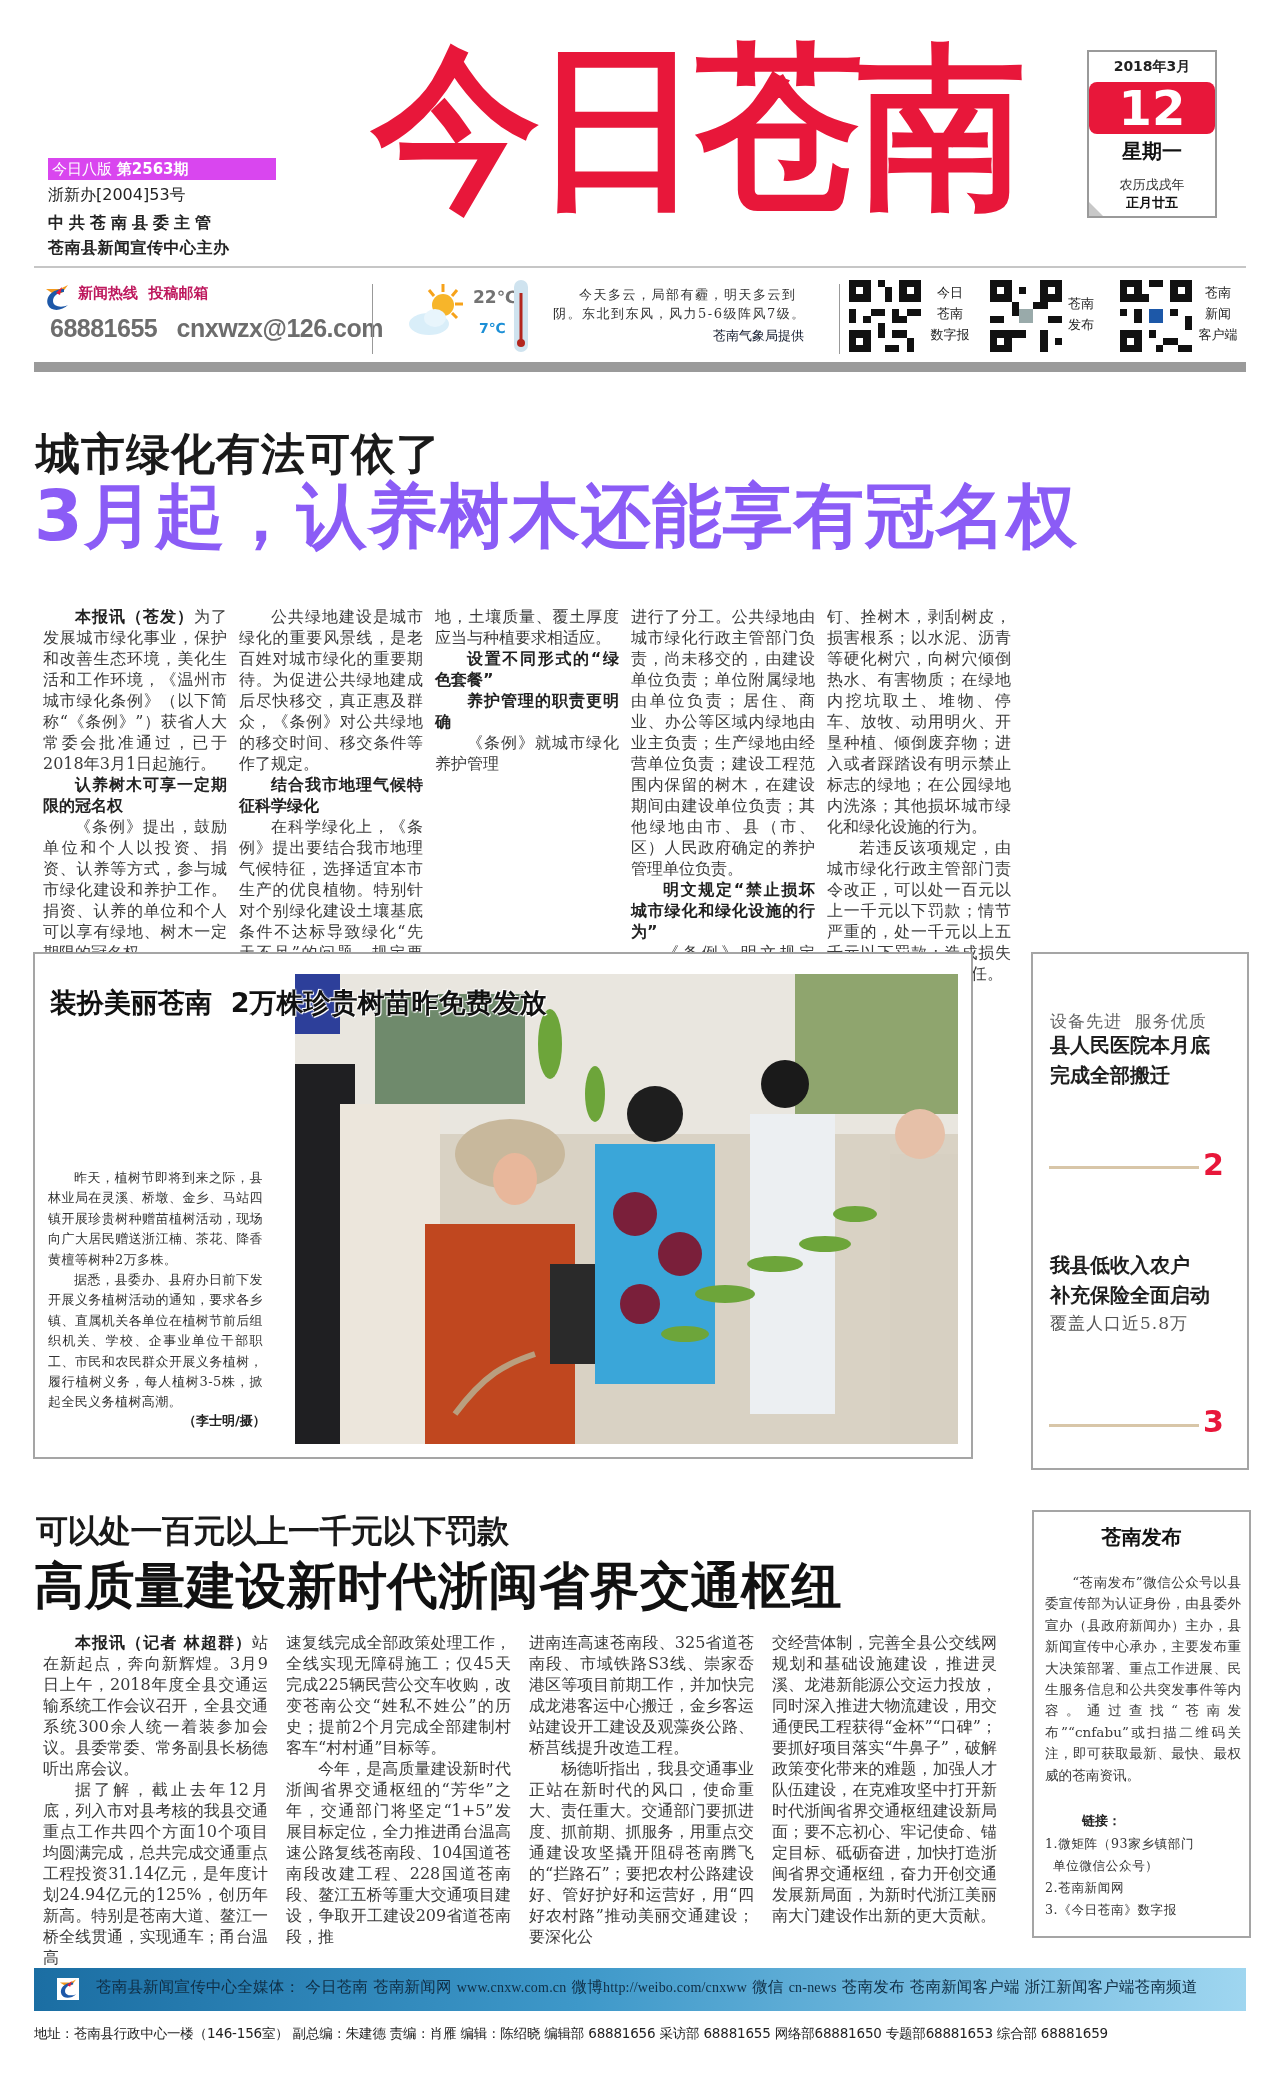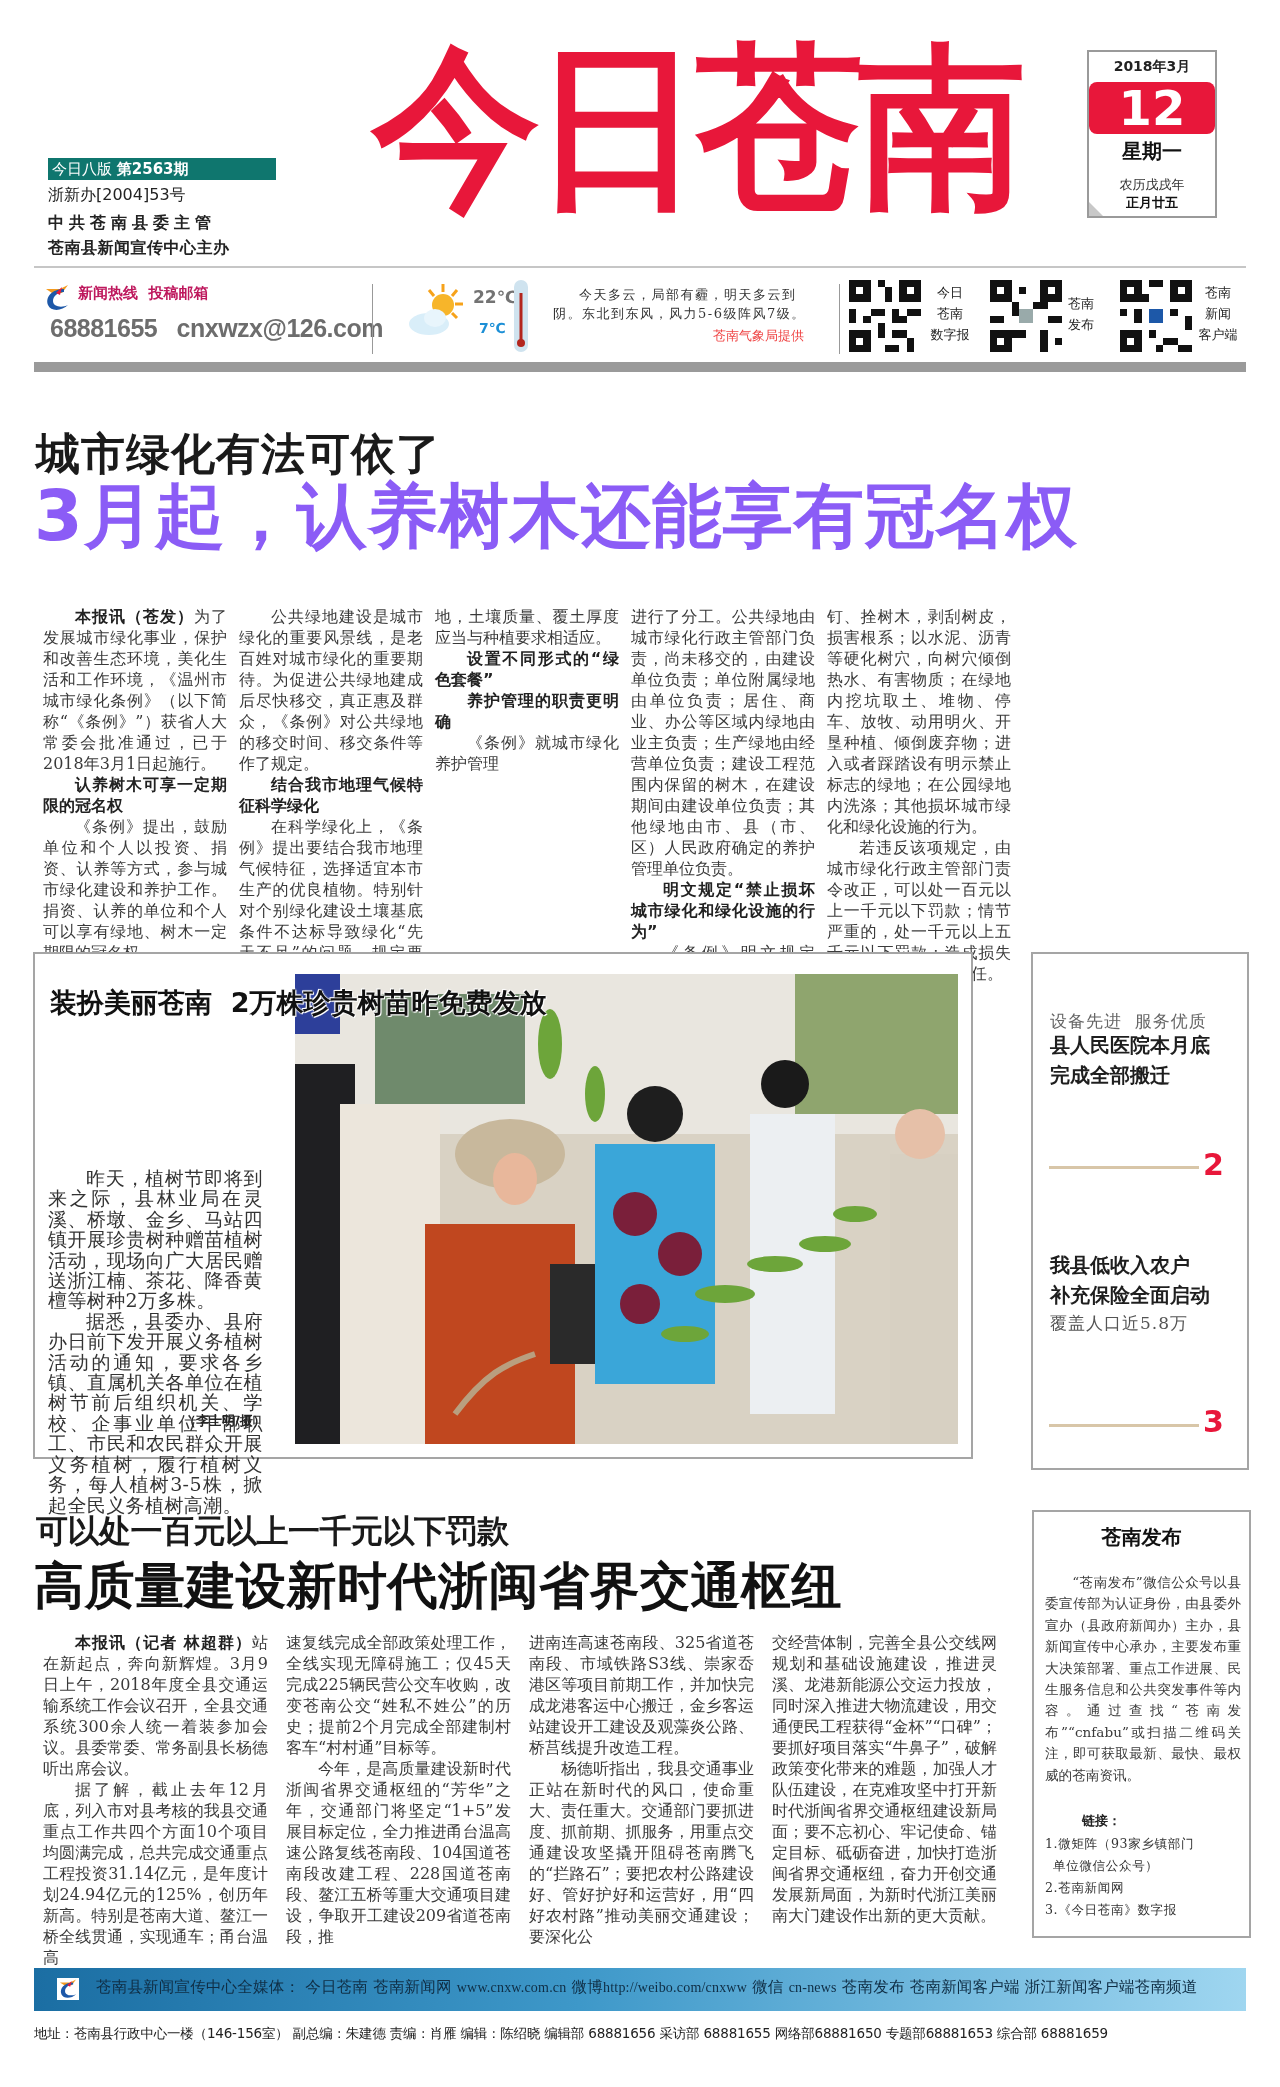--- a/index.html
+++ b/index.html
@@ -2,21 +2,21 @@
 <html><head>
 <meta charset="utf-8">
 <style>
   * { box-sizing: border-box; margin: 0; padding: 0; }
   html, body { width: 1280px; height: 2087px; background: #fff; overflow: hidden; }
   body { position: relative; font-family: "DejaVu Serif", "Liberation Serif", serif; color: #2a2a2a; }
   .abs { position: absolute; }
 
   
   .mast-title { left: 372px; top: 36px; width: 720px; height: 185px; color: #e8173a; font-family: "DejaVu Sans", sans-serif; font-weight: 900; font-size: 168px; line-height: 185px; letter-spacing: -6px; white-space: nowrap; transform: scaleY(1.05); }
-  .edition { left: 48px; top: 158px; width: 228px; height: 22px; background: #0f766e; color: #fff; font-family: "DejaVu Sans", sans-serif; font-size: 15px; line-height: 22px; padding-left: 4px; }
+  .edition { left: 48px; top: 158px; width: 228px; height: 22px; background: #d946ef; color: #fff; font-family: "DejaVu Sans", sans-serif; font-size: 15px; line-height: 22px; padding-left: 4px; }
   .edition b { font-weight: 900; }
   .left-info { left: 48px; width: 240px; font-family: "DejaVu Sans", sans-serif; color: #222; }
   .li-1 { top: 185px; font-size: 16px; }
   .li-2 { top: 213px; font-size: 16px; font-weight: bold; letter-spacing: 5px; }
   .li-3 { top: 238px; font-size: 16px; font-weight: bold; letter-spacing: 0.5px; }
 
   .datebox { left: 1087px; top: 50px; width: 130px; height: 168px; border: 2px solid #9a9a9a; background: #fff; }
   .datebox .ym { position: absolute; top: 6px; left: 0; width: 100%; text-align: center; font-family: "DejaVu Sans", sans-serif; font-weight: bold; font-size: 14px; color: #222; }
   .datebox .day { position: absolute; top: 30px; left: 0; width: 100%; height: 52px; background: #e8173a; color: #fff; text-align: center; font-family: "DejaVu Sans", sans-serif; font-weight: 900; font-size: 48px; line-height: 52px; border-radius: 8px; }
   .datebox .wk { position: absolute; top: 86px; left: 0; width: 100%; text-align: center; font-family: "DejaVu Sans", sans-serif; font-weight: 900; font-size: 20px; color: #111; }
@@ -30,39 +30,39 @@
   
   .logo-mark { left: 42px; top: 283px; width: 30px; height: 30px; }
   .hotline-label { left: 78px; top: 284px; font-family: "DejaVu Sans", sans-serif; font-weight: bold; font-size: 15px; color: #be185d; }
   .hotline-num { left: 50px; top: 314px; font-family: "Liberation Sans", sans-serif; font-weight: bold; font-size: 25px; color: #6d6d6d; letter-spacing: -0.5px; }
   .vsep { width: 1px; background: #999; }
   .weather-icon { left: 405px; top: 282px; width: 60px; height: 62px; }
   .temp-hi { left: 473px; top: 287px; font-family: "DejaVu Sans", sans-serif; font-weight: bold; font-size: 17px; color: #737373; }
   .temp-lo { left: 479px; top: 320px; font-family: "DejaVu Sans", sans-serif; font-weight: bold; font-size: 14px; color: #1c8fd6; }
   .thermo { left: 512px; top: 279px; width: 18px; height: 74px; }
   .forecast { left: 553px; top: 285px; width: 270px; font-size: 13px; line-height: 19px; letter-spacing: 1.5px; color: #333; text-indent: 2em; }
-  .forecast-src { left: 713px; top: 327px; font-family: "DejaVu Sans", sans-serif; font-size: 13px; color: #ef4444; }
+  .forecast-src { left: 713px; top: 327px; font-family: "DejaVu Sans", sans-serif; font-size: 13px; color: #0f172a; }
   .qr { width: 32px; height: 72px; }
   .qr svg { display: block; }
   .qr-label { font-family: "DejaVu Sans", sans-serif; font-size: 13px; line-height: 21px; color: #222; text-align: center; }
 
   
   .h1-sub { left: 36px; top: 425px; font-size: 44px; font-weight: bold; color: #1a1a1a; letter-spacing: 1px; }
   .h1-main { left: 34px; top: 476px; font-family: "DejaVu Sans", sans-serif; font-weight: 900; font-size: 70px; line-height: 80px; color: #8b5cf6; letter-spacing: 1px; white-space: nowrap; }
 
   .col { position: absolute; font-size: 16px; line-height: 21px; color: #3a3a3a; text-align: justify; }
   .col p { text-indent: 2em; }
   .col p.sub { font-family: "DejaVu Sans", sans-serif; font-weight: bold; color: #222; text-indent: 2em; }
   .col .lead { font-family: "DejaVu Sans", sans-serif; font-weight: bold; color: #222; }
 
   
   .photo-box { left: 33px; top: 952px; width: 940px; height: 507px; border: 2px solid #a5a5a5; background: #fff; }
   .photo { left: 295px; top: 974px; width: 663px; height: 470px; overflow: hidden; }
   .photo-title { left: 50px; top: 985px; font-family: "DejaVu Sans", sans-serif; font-weight: 900; font-size: 27px; color: #111; text-shadow: 0 0 2px #fff, 0 0 2px #fff, 1px 1px 0 #fff, -1px -1px 0 #fff; white-space: nowrap; }
-  .photo-caption { left: 48px; top: 1168px; width: 215px; font-size: 19px; line-height: 20.4px; letter-spacing: 0.4px; color: #333; text-align: justify; }
+  .photo-caption { left: 48px; top: 1168px; width: 215px; font-size: 13px; line-height: 20.4px; letter-spacing: 0.4px; color: #333; text-align: justify; }
   .photo-caption p { text-indent: 2em; }
   .photo-credit { left: 183px; top: 1412px; font-family: "DejaVu Sans", sans-serif; font-weight: bold; font-size: 13px; color: #222; }
 
   .side-box { left: 1031px; top: 952px; width: 218px; height: 518px; border: 2px solid #a5a5a5; background: #fff; }
   .side-kicker { left: 1050px; top: 1010px; font-size: 17px; color: #666; letter-spacing: 1px; }
   .side-head { left: 1050px; width: 190px; font-family: "DejaVu Sans", sans-serif; font-weight: 900; font-size: 20px; line-height: 30px; color: #1e1e1e; }
   .side-deck { left: 1050px; top: 1312px; font-size: 17px; color: #555; letter-spacing: 1px; }
   .pg-line { left: 1049px; width: 150px; height: 3px; background: #d8c6a8; }
   .pg-num { font-family: "DejaVu Sans", sans-serif; font-weight: 900; font-size: 30px; color: #e8173a; }
 

